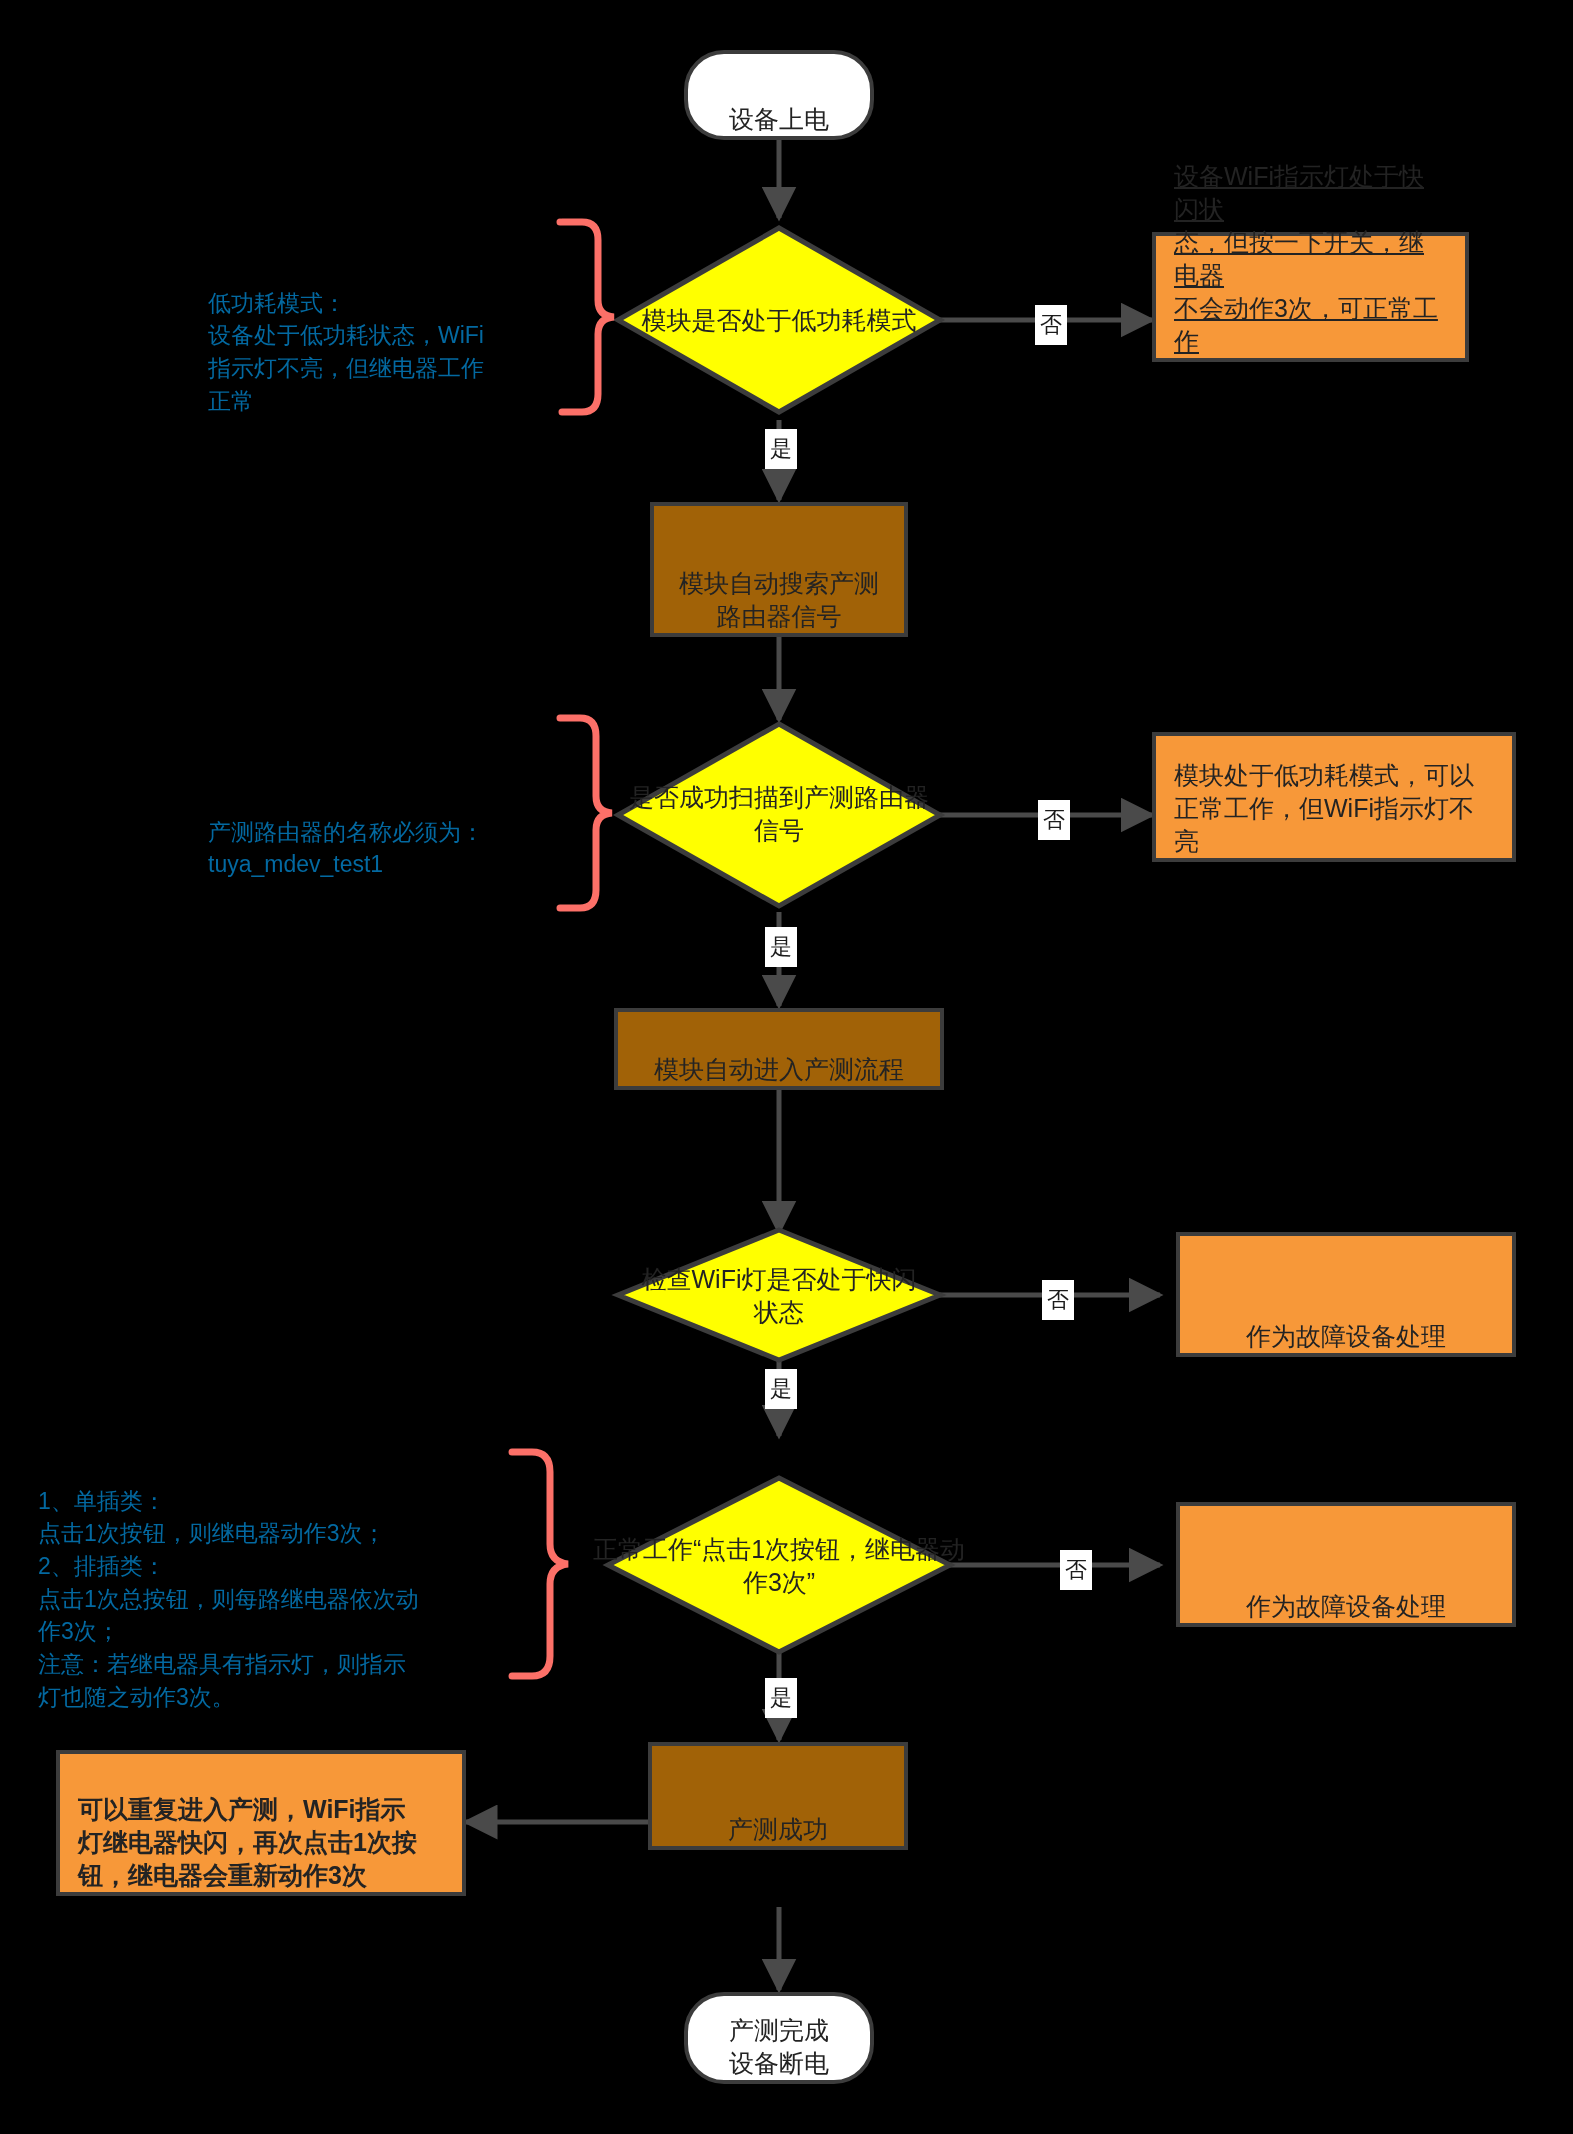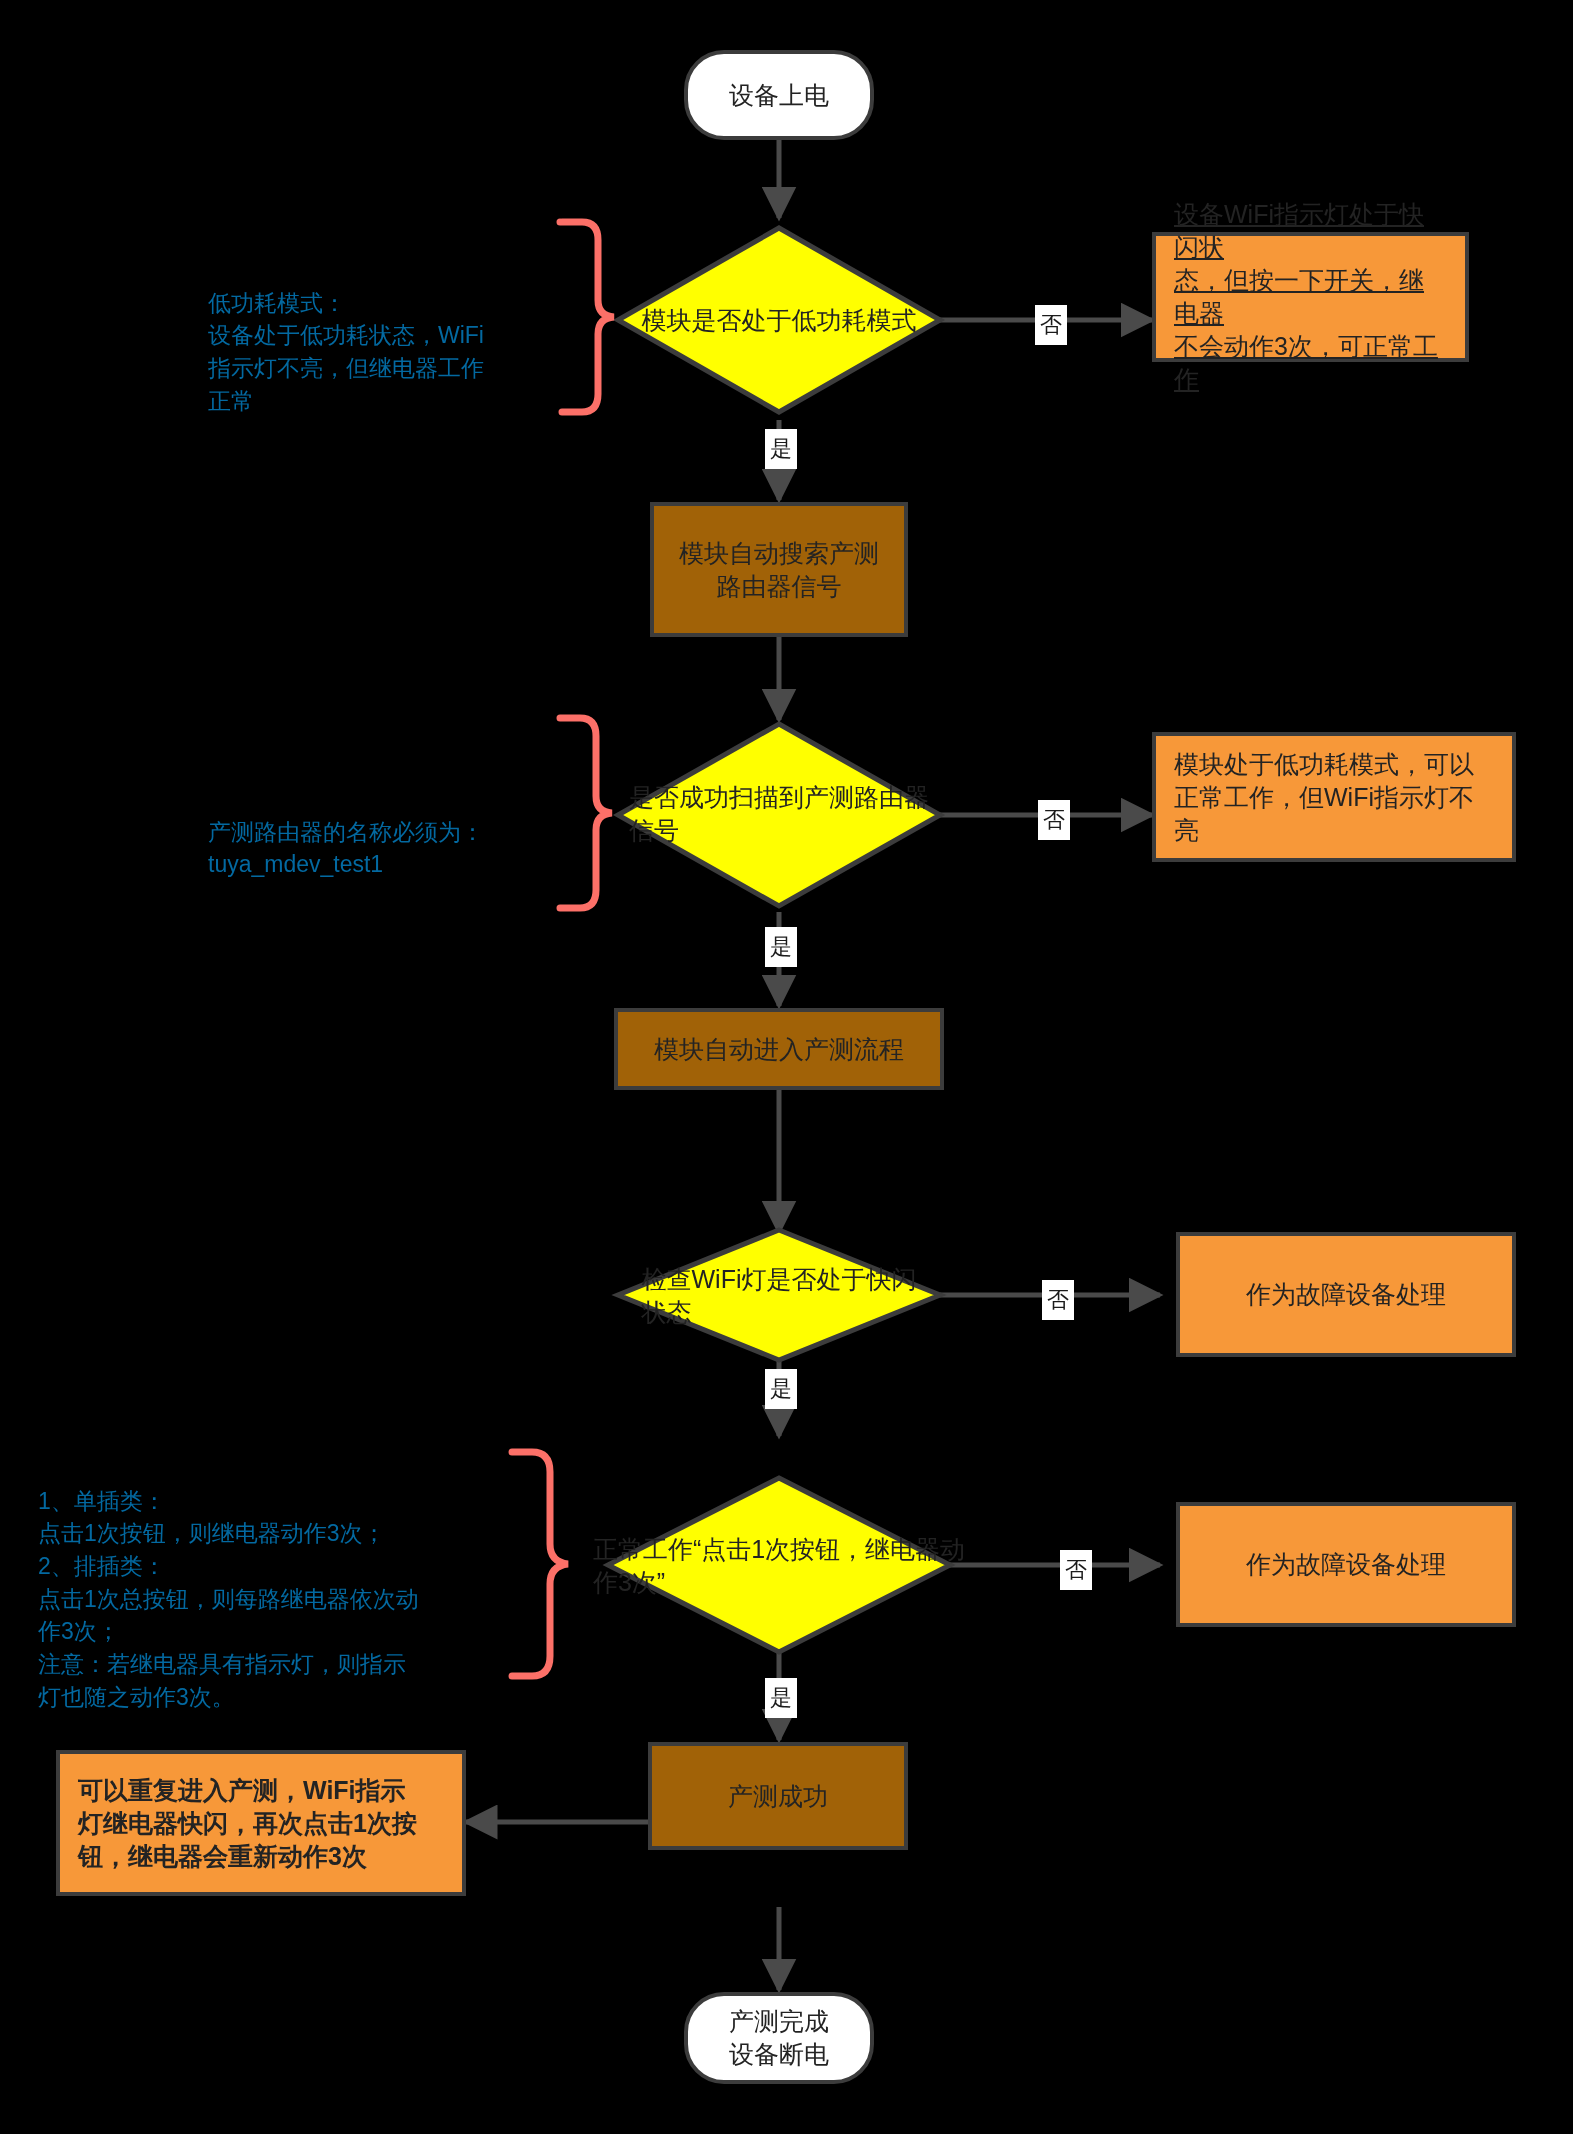--- a/index.html
+++ b/index.html
@@ -17,21 +17,21 @@
   #canvas {
     position: absolute;
     left: 0; top: 0;
     width: 1573px;
     height: 2134px;
   }
   .node {
     position: absolute;
     box-sizing: border-box;
     display: flex;
-    align-items: center;
+    align-items: flex-end;
     justify-content: center;
     text-align: center;
     color: #232323;
     line-height: 1.32;
     white-space: pre-line;
   }
   
   .terminator {
     background: #ffffff;
     border: 4px solid #3c3c3c;
@@ -56,21 +56,21 @@
   .orange.center {
     text-align: center;
     justify-content: center;
   }
   
   .diamond-label {
     position: absolute;
     display: flex;
     align-items: center;
     justify-content: center;
-    text-align: left;
+    text-align: center;
     color: #232323;
     font-size: 25px;
     line-height: 1.32;
     white-space: pre-line;
     pointer-events: none;
   }
   
   .annot {
     position: absolute;
     color: #0369a1;

